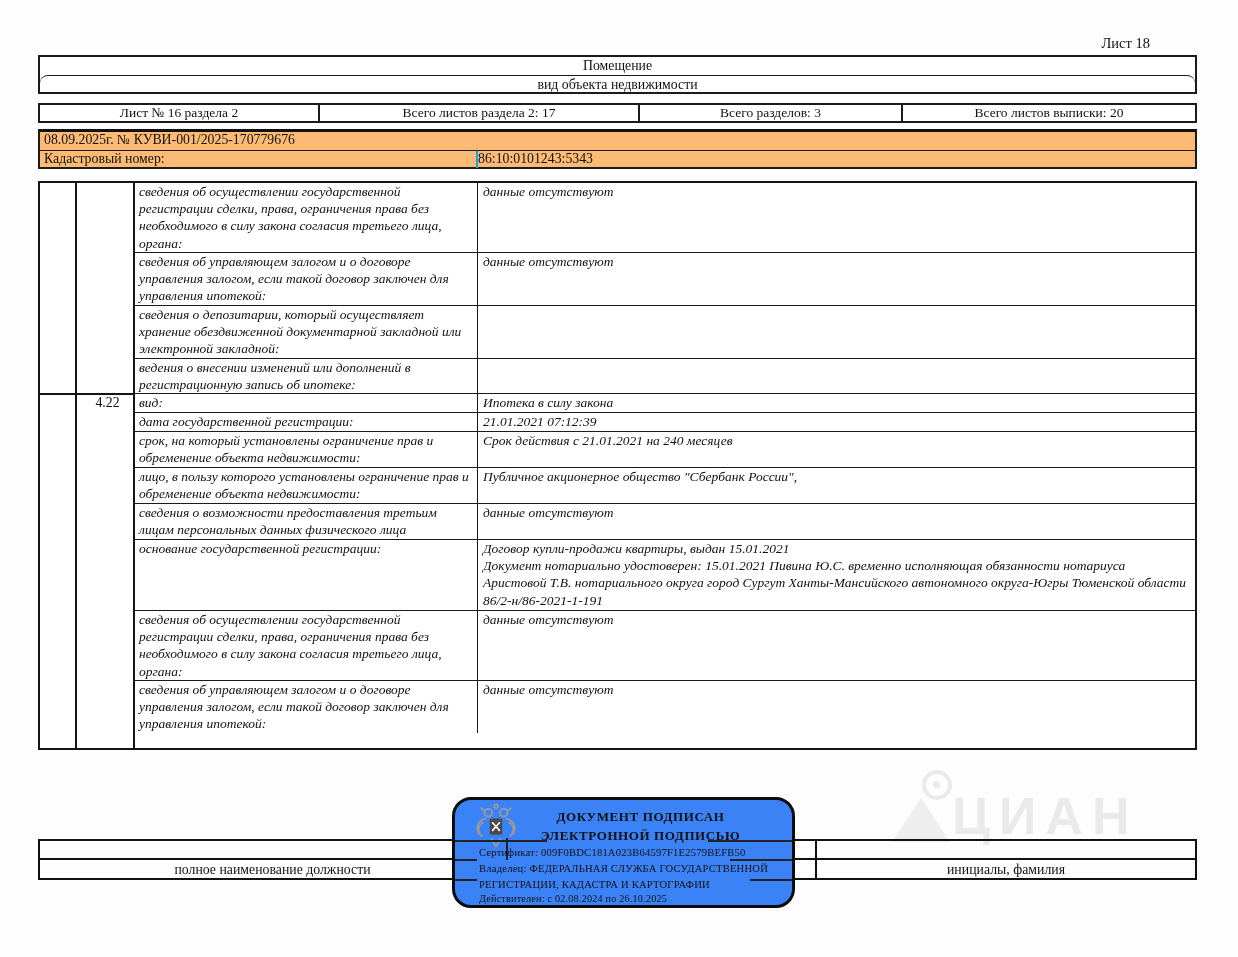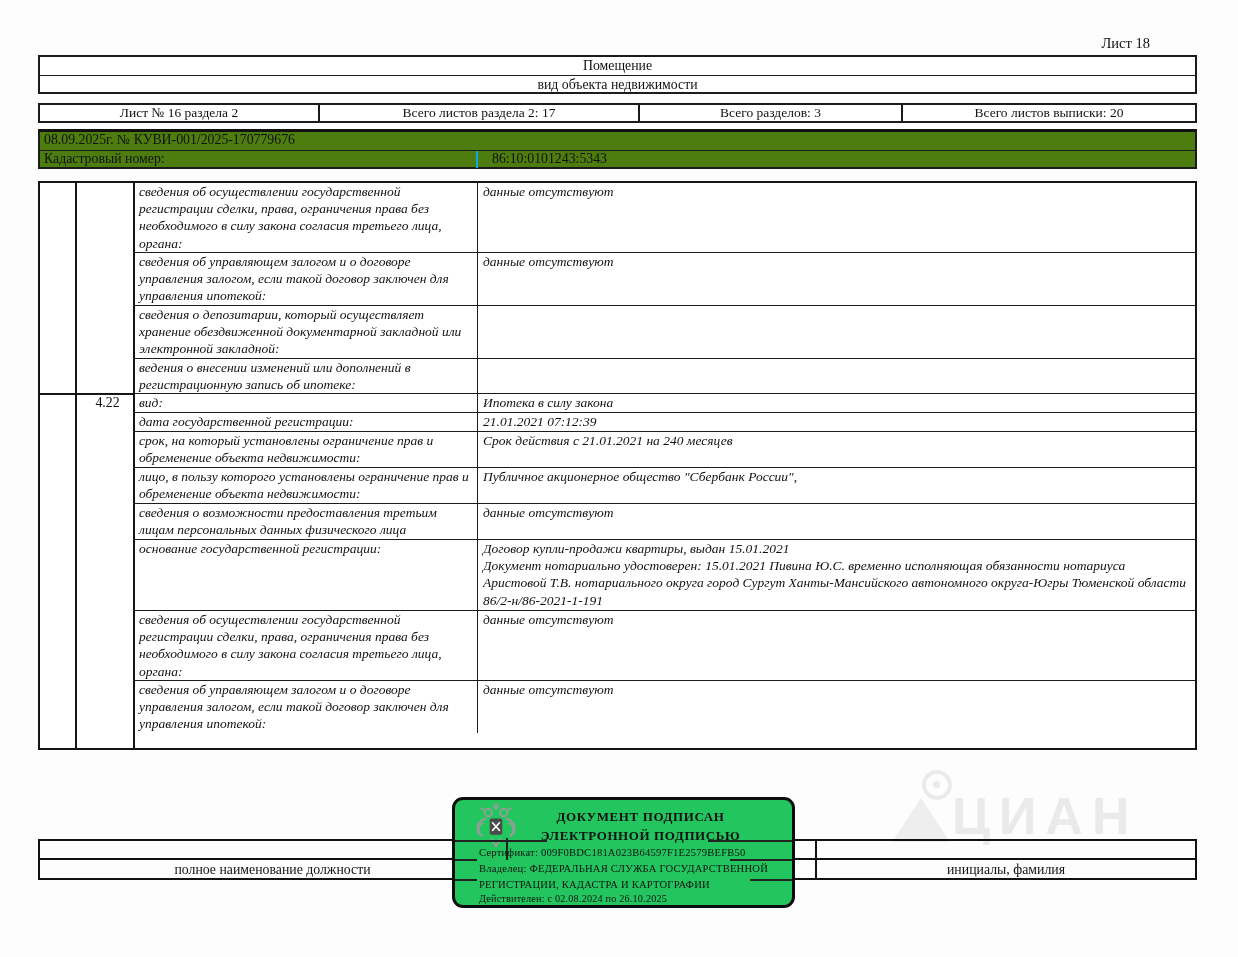--- a/index.html
+++ b/index.html
@@ -5,54 +5,54 @@
   html,body{margin:0;padding:0;background:#fff;}
   .page{
     position:relative;width:1238px;height:957px;background:#fdfdfd;
     font-family:"Liberation Serif", "DejaVu Serif", serif;color:#111;overflow:hidden;
   }
   .abs{position:absolute;box-sizing:border-box;}
   
   .sheet-num{top:35px;left:1040px;width:110px;text-align:right;font-size:14.5px;}
   
   .tblA{left:38px;top:55px;width:1159px;height:39px;border:2px solid #1b1b1b;background:#fff;}
-  .tblA .r{height:17.5px;line-height:17px;text-align:center;font-size:13.8px;overflow:hidden;}
+  .tblA .r{height:17.5px;line-height:17px;text-align:center;font-size:13.8px;overflow:hidden;border-radius:8px;}
   .tblA .r2{border-top:1.6px solid #1b1b1b;}
   
   .tblB{left:38px;top:103px;width:1159px;height:20px;border:2px solid #1b1b1b;background:#fff;display:flex;}
   .tblB .c{box-sizing:border-box;border-right:2px solid #1b1b1b;font-size:13.5px;line-height:15px;text-align:center;overflow:hidden;}
   .tblB .c:last-child{border-right:none;}
   
-  .tblC{left:38px;top:129px;width:1159px;height:40px;border:2px solid #1b1b1b;border-top:3px solid #111;background:#4d7c0f;}
+  .tblC{left:38px;top:129px;width:1159px;height:40px;border:2px solid #1b1b1b;border-top:3px solid #111;background:#fdba74;}
   .tblC .r{height:17.5px;line-height:16.5px;font-size:13.8px;padding-left:4px;overflow:hidden;}
   .tblC .r2{border-top:1.8px solid #1b1b1b;display:flex;padding-left:0;}
   .tblC .r2 .lc{width:438px;box-sizing:border-box;border-right:2px solid #0ea5e9;padding-left:4px;}
-  .tblC .r2 .vc{flex:1;padding-left:14px;}
+  .tblC .r2 .vc{flex:1;padding-left:0;}
   
   .main{left:38px;top:181px;width:1159px;height:569px;border:2px solid #151515;background:#fff;}
   .vline{position:absolute;top:0;bottom:0;width:2px;background:#151515;}
   .rows{position:absolute;left:95px;top:0;right:0;bottom:0;}
   .row{display:flex;box-sizing:border-box;overflow:hidden;font-style:italic;}
   .row + .row{border-top:1.8px solid #1b1b1b;}
   .lbl{width:343px;box-sizing:border-box;border-right:1.8px solid #1b1b1b;
        font-size:13.5px;line-height:17.2px;padding:0 4px 0 4px;overflow:hidden;}
   .val{flex:1;font-size:13.5px;line-height:17.2px;padding:0 6px 0 5px;overflow:hidden;white-space:pre-line;}
   .groupline{position:absolute;left:0;width:95px;height:2px;background:#151515;top:210px;}
   .itemnum{position:absolute;left:37px;top:212px;width:61px;text-align:center;font-size:13.8px;}
   
   .sig{left:38px;top:839px;width:1159px;height:41px;border:2px solid #111;background:transparent;}
   .sig .mid{position:absolute;left:0;right:0;top:17px;height:1.8px;background:#111;}
   .sig .v1{left:465px;} .sig .v2{left:775px;}
   .sig .vv{position:absolute;top:0;bottom:0;width:2px;background:#111;}
   .sig .lab{position:absolute;top:21px;font-size:13.8px;text-align:center;}
   .sig .labL{left:0;width:465px;}
   .sig .labR{left:777px;right:0;}
   
-  .stamp{left:452px;top:797px;width:343px;height:111px;background:#22c55e;
-         border:3px solid #0d0d0d;border-radius:11px;z-index:6;}
+  .stamp{left:452px;top:797px;width:343px;height:111px;background:#3b82f6;
+         border:3px solid #0d0d0d;border-radius:19px;z-index:6;}
   .stamp .t1{position:absolute;left:40px;right:6px;top:9px;text-align:center;font-size:13px;font-weight:600;letter-spacing:.6px;}
   .stamp .t2{position:absolute;left:40px;right:6px;top:28px;text-align:center;font-size:13px;font-weight:600;letter-spacing:.6px;}
   .stamp .s{position:absolute;left:24px;font-size:10.6px;letter-spacing:.2px;white-space:nowrap;}
   .stamp .cert{top:47px;}
   .stamp .own1{top:63px;}
   .stamp .own2{top:79px;}
   .stamp .valid{top:93px;font-size:10.2px;}
   .stub{position:absolute;height:2px;background:#222;}
   .stubv{position:absolute;width:2px;background:#222;}
   .emblem{position:absolute;left:18px;top:3px;width:46px;height:50px;}

